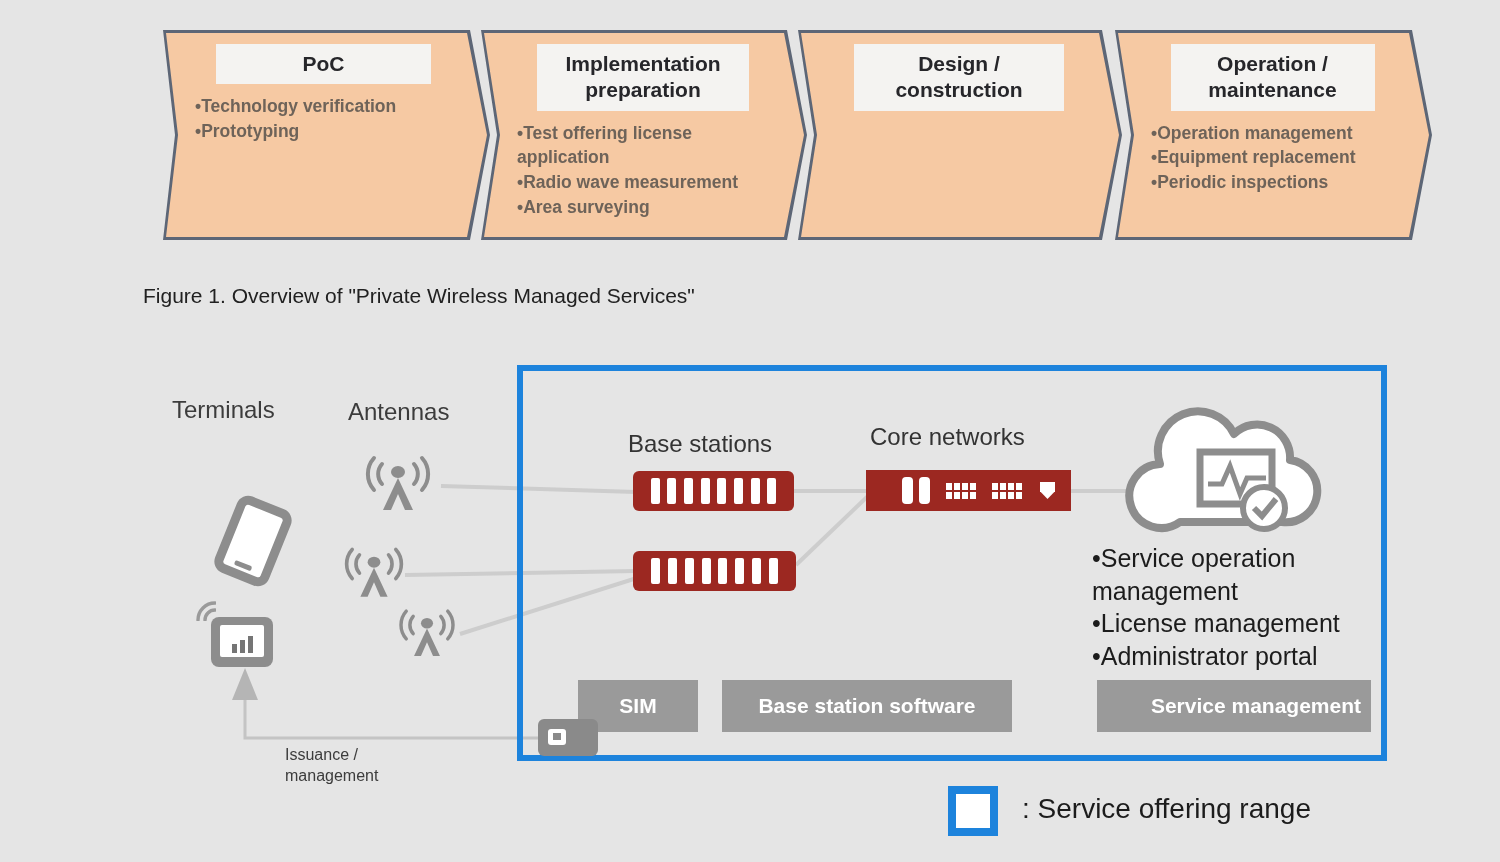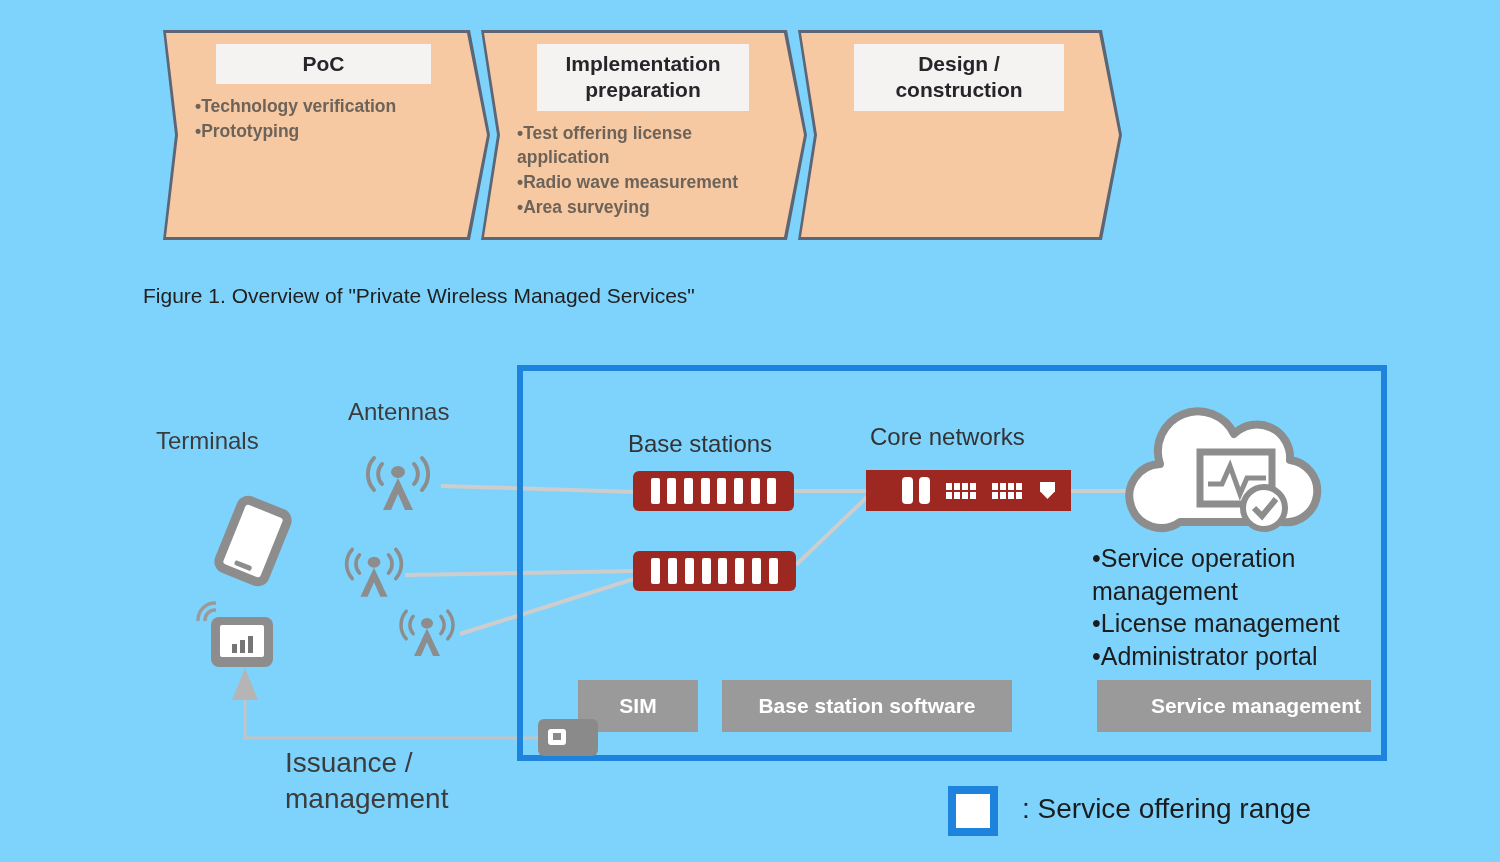--- a/index.html
+++ b/index.html
@@ -1,18 +1,18 @@
 <!DOCTYPE html>
 <html><head>
 <meta charset="utf-8">
 <style>
   * { margin:0; padding:0; box-sizing:border-box; }
   html,body { background:#ffffff; }
   body { font-family:"Liberation Sans", sans-serif; }
-  #canvas { position:relative; width:1500px; height:862px; background:#7dd3fc; overflow:hidden; }
+  #canvas { position:relative; width:1500px; height:862px; background:#e5e5e5; overflow:hidden; }
 
   
   .chev { position:absolute; top:30px; height:210px; --notch:16px; --point:20px; }
   .chev .shape-border {
     position:absolute; inset:0; background:#5d6676;
     clip-path:polygon(0 0, calc(100% - var(--point)) 0, 100% 50%, calc(100% - var(--point)) 100%, 0 100%, var(--notch) 50%);
   }
   .chev .shape-fill {
     position:absolute; inset:3px; background:#f6c9a3;
     clip-path:polygon(0 0, calc(100% - var(--point)) 0, 100% 50%, calc(100% - var(--point)) 100%, 0 100%, var(--notch) 50%);
@@ -66,21 +66,21 @@
   
   .simcard { left:538px; top:719px; width:60px; height:37px; background:#8a8a8a; border-radius:6px; }
   .simcard .chip { position:absolute; left:10px; top:10px; width:18px; height:16px;
     background:#ffffff; border-radius:3px; }
   .simcard .chip i { position:absolute; left:5px; top:4px; width:8px; height:7px; background:#8a8a8a; display:block; }
 
   
   .cloud-text { left:1092px; top:542px; width:302px; font-size:25px; line-height:1.3; color:#1c1c1c; }
 
   
-  .issuance { left:285px; top:745px; font-size:28px; line-height:1.3; color:#3c3c3c; }
+  .issuance { left:285px; top:745px; font-size:16px; line-height:1.3; color:#3c3c3c; }
 
   
   .legend-swatch { left:948px; top:786px; width:50px; height:50px; border:8px solid #1d83dc; background:#fff; }
   .legend-text { left:1022px; top:793px; font-size:28px; color:#1c1c1c; }
 </style>
 </head>
 <body>
 
 <div id="canvas">
 
@@ -110,39 +110,51 @@
   </div>
 
   <div class="chev" style="left:798px;width:324px;">
     <div class="shape-border"></div>
     <div class="shape-fill"></div>
     <div class="content">
       <div class="head">Design / construction</div>
     </div>
   </div>
 
+  <div class="chev" style="left:1115px;width:317px;">
+    <div class="shape-border"></div>
+    <div class="shape-fill"></div>
+    <div class="content">
+      <div class="head">Operation / maintenance</div>
+      <div class="items">
+        <div>•Operation management</div>
+        <div>•Equipment replacement</div>
+        <div>•Periodic inspections</div>
+      </div>
+    </div>
+  </div>
 
   <div class="caption">Figure 1. Overview of "Private Wireless Managed Services"</div>
 
   <svg class="lines-svg" width="1500" height="862">
     <g stroke="#cdcdcd" stroke-width="4">
       <line x1="441" y1="486" x2="636" y2="492"></line>
       <line x1="405" y1="575" x2="636" y2="571"></line>
       <line x1="460" y1="634" x2="640" y2="577"></line>
       <line x1="794" y1="491" x2="868" y2="491"></line>
       <line x1="796" y1="565" x2="868" y2="496"></line>
       <line x1="1071" y1="491" x2="1136" y2="491"></line>
     </g>
     <polyline points="245,700 245,738 542,738" fill="none" stroke="#c4c4c4" stroke-width="3"></polyline>
     <polygon points="245,668 232,700 258,700" fill="#b5b5b5"></polygon>
   </svg>
 
   <div class="blue-box"></div>
 
-  <div class="dg dg-label" style="left:156px;top:396px;margin-top:31px;">Terminals</div>
+  <div class="dg dg-label" style="left:172px;top:396px;">Terminals</div>
   <div class="dg dg-label" style="left:348px;top:398px;">Antennas</div>
 
   <div class="dg phone"></div>
 
   <svg class="dg" style="left:190px;top:595px;" width="26" height="26" viewBox="0 0 26 26">
     <g fill="none" stroke="#9a9a9a" stroke-width="3.4" stroke-linecap="round">
       <path d="M15 25 A10 10 0 0 1 25 15"></path>
       <path d="M8 25 A17 17 0 0 1 25 8"></path>
     </g>
   </svg>

